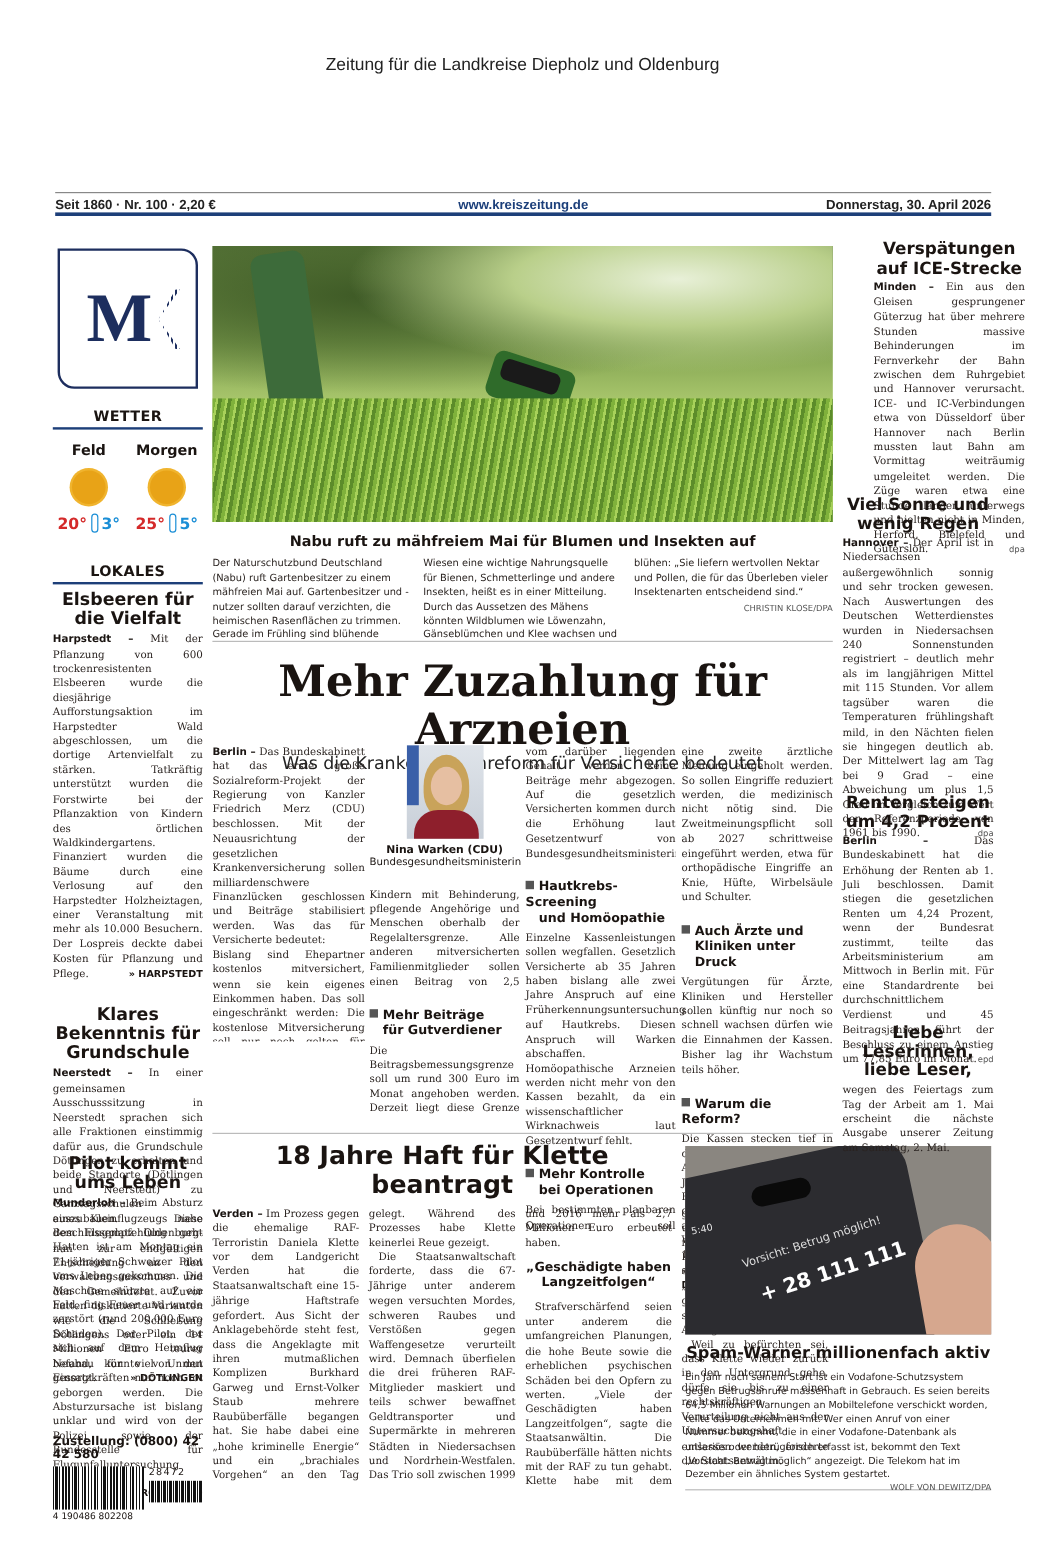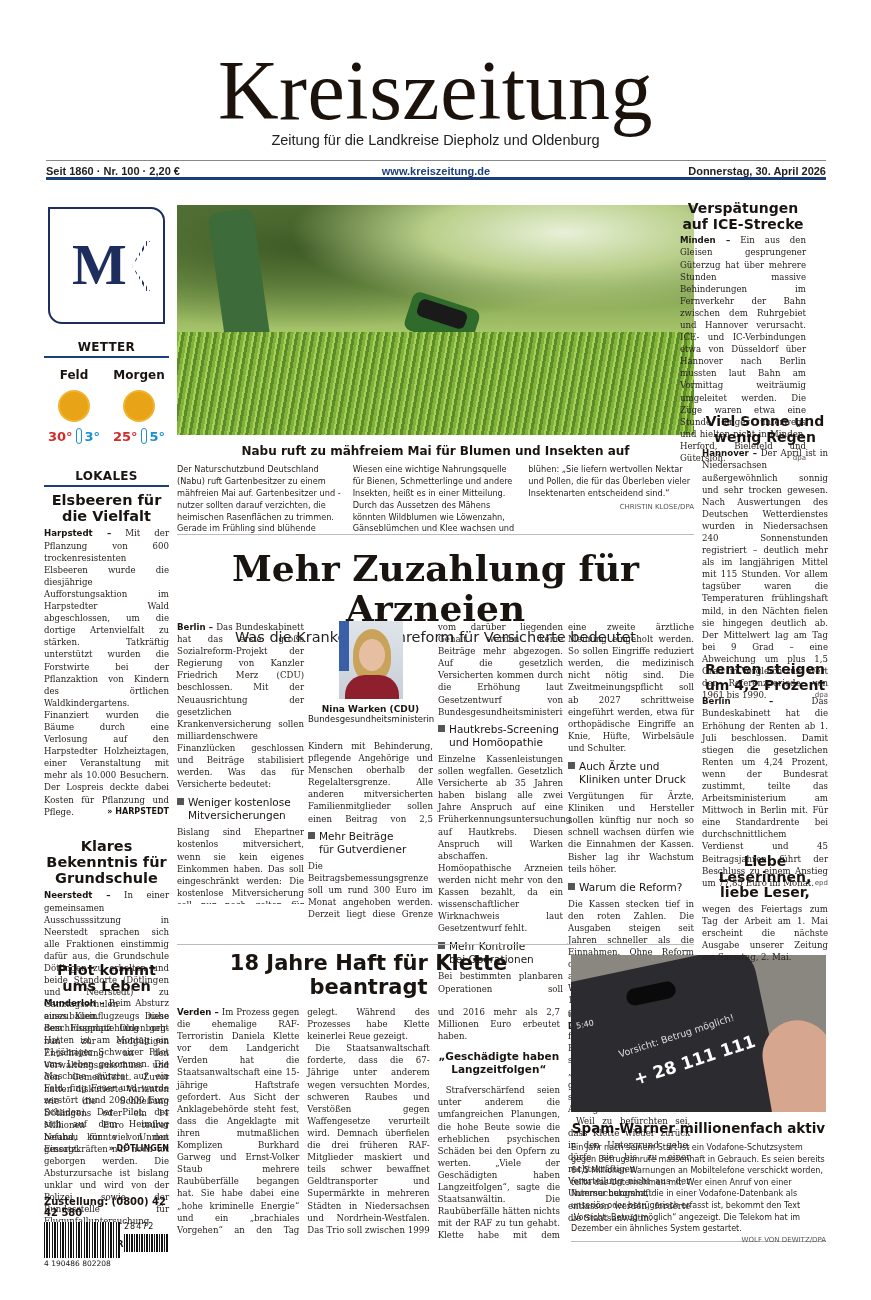--- a/index.html
+++ b/index.html
@@ -20,54 +20,53 @@
 .wcol{width:60px;text-align:center;font-family:"DejaVu Sans",sans-serif;font-weight:bold;font-size:12px}
 .sun{width:28px;height:28px;border-radius:50%;background:#e8a317;margin:10px auto 0;box-shadow:0 0 0 2px #f0b42e}
 .hi{color:#d42a2a;font-weight:bold;font-family:"DejaVu Sans",sans-serif;font-size:13px}
 .lo{color:#1a8ed6;font-weight:bold;font-family:"DejaVu Sans",sans-serif;font-size:13px}
 .thermo{display:inline-block;width:6px;height:16px;border:1.5px solid #1a8ed6;border-radius:4px;vertical-align:-3px;margin:0 3px}
 h2.hl{font-family:"DejaVu Sans",sans-serif;font-weight:bold;text-align:center;color:#1a1411;line-height:1.12}
 .body{font-family:"DejaVu Serif",serif;font-size:8.6px;line-height:12.1px;text-align:justify;hyphens:auto;color:#2a2320}
 .body b{font-family:"DejaVu Sans",sans-serif;font-weight:bold;color:#1a1411}
 .ref{font-family:"DejaVu Sans",sans-serif;font-weight:bold;font-size:8px;float:right;color:#1a1411}
 .src{font-family:"DejaVu Sans",sans-serif;font-size:7px;float:right;color:#555}
-.sub-h{font-family:"DejaVu Sans",sans-serif;font-weight:normal;font-size:10.5px;line-height:13px;margin:6px 0 4px;color:#1a1411}
+.sub-h{font-family:"DejaVu Sans",sans-serif;font-weight:bold;font-size:10.5px;line-height:13px;margin:16px 0 4px;color:#1a1411}
 .sub-h .sq{display:inline-block;width:7px;height:7px;background:#555;margin-right:4px;vertical-align:1px}
 .sub-h .ind{display:block;padding-left:11px}
 .photo{background:linear-gradient(180deg,#5c7a3c 0%,#7fa04f 35%,#a6c46a 55%,#6d9a38 75%,#92bd4c 100%);overflow:hidden}
 .sans-body{font-family:"DejaVu Sans",sans-serif;font-size:8.3px;line-height:12.1px;color:#2a2320}
 .rule{background:#bbb;height:1px}
 .col3{column-count:3;column-gap:10px}
 </style>
 </head>
 <body>
 
 <div class="abs masthead">
-  <div class="title">Kreiszeitung</div>
   <div class="sub">Zeitung für die Landkreise Diepholz und Oldenburg</div>
 </div>
 <div class="abs infobar">
   <span>Seit 1860 · Nr. 100 · 2,20 €</span>
   <span class="url">www.kreiszeitung.de</span>
   <span class="date">Donnerstag, 30. April 2026</span>
 </div>
 <div class="abs bluebar"></div>
 
 <div class="abs logo">
   <span class="m">M</span>
   <span class="k"></span>
 </div>
 
 <div class="abs" style="left:44px;top:340px;width:125px">
   <div class="sect-head">WETTER</div>
   <div style="display:flex;justify-content:space-between;margin-top:10px">
     <div class="wcol">
       <div>Feld</div>
       <div class="sun"></div>
-      <div style="margin-top:8px;white-space:nowrap"><span class="hi">30°</span><span class="thermo"></span><span class="lo">3°</span></div>
+      <div style="margin-top:8px;white-space:nowrap"><span class="hi">20°</span><span class="thermo"></span><span class="lo">3°</span></div>
     </div>
     <div class="wcol">
       <div>Morgen</div>
       <div class="sun"></div>
       <div style="margin-top:8px;white-space:nowrap"><span class="hi">25°</span><span class="thermo"></span><span class="lo">5°</span></div>
     </div>
   </div>
 </div>
 
 <div class="abs" style="left:44px;top:469px;width:125px">
@@ -117,21 +116,20 @@
 
 <div class="abs rule" style="left:177px;top:534px;width:517px"></div>
 
 <div class="abs" style="left:177px;top:548px;width:517px;text-align:center">
   <h1 class="hl" style="font-size:36px;line-height:40px">Mehr Zuzahlung für Arzneien</h1>
   <div class="sans" style="font-size:14.5px;margin-top:1px;color:#222">Was die Krankenkassenreform für Versicherte bedeutet</div>
 </div>
 
 <div class="abs" style="left:177px;top:621px;width:127px">
   <p class="body"><b>Berlin –</b> <span>Das Bundeskabinett hat das erste große Sozialreform-Projekt der Regierung von Kanzler Friedrich Merz (CDU) beschlossen. Mit der Neuausrichtung der gesetzlichen Krankenversicherung sollen milliardenschwere Finanzlücken geschlossen und Beiträge stabilisiert werden. Was das für Versicherte bedeutet:</span></p>
-  <div class="sub-h"><span class="sq"></span><span>Weniger kostenlose</span><span class="ind">Mitversicherungen</span></div>
   <p class="body" style="height:78px;overflow:hidden">Bislang sind Ehepartner kostenlos mitversichert, wenn sie kein eigenes Einkommen haben. Das soll eingeschränkt werden: Die kostenlose Mitversicherung soll nur noch gelten für Kinder, Eltern von Kindern unter sieben Jahren, Eltern von Kindern mit Behinderung, pflegende Angehörige und Menschen oberhalb der Regelaltersgrenze. Alle anderen mitversicherten Familienmitglieder sollen einen Beitrag von 2,5 Prozent auf die beitragspflichtigen Einnahmen zahlen.</p>
 </div>
 
 <div class="abs" style="left:308px;top:621px;width:125px">
   <div style="margin:0 auto;width:64px;height:78px;background:linear-gradient(180deg,#dfe4ea 0,#c8cfd8 100%);position:relative;overflow:hidden">
     <div style="position:absolute;left:0;top:0;width:10px;height:50px;background:#3a5fa8"></div>
     <div style="position:absolute;left:14px;top:8px;width:38px;height:52px;border-radius:50% 50% 40% 40%;background:#c9a35a"></div>
     <div style="position:absolute;left:20px;top:18px;width:26px;height:32px;border-radius:50%;background:#e6bfa2"></div>
     <div style="position:absolute;left:6px;top:54px;width:54px;height:30px;border-radius:20px 20px 0 0;background:#8e1f2c"></div>
   </div>
@@ -181,21 +179,21 @@
   <div class="sans" style="position:absolute;left:60px;top:95px;color:#fff;font-size:17px;font-weight:bold;transform:rotate(-18deg)">+ 28 111 111</div>
   <div style="position:absolute;left:195px;top:65px;width:70px;height:110px;background:#d6a78e;border-radius:35px 35px 10px 10px;transform:rotate(-10deg)"></div>
 </div>
 
 <article class="abs" style="left:571px;top:1121px;width:255px">
   <h2 class="hl" style="font-size:13.5px">Spam-Warner millionenfach aktiv</h2>
   <p class="sans-body" style="margin-top:6px;font-size:8px;line-height:11.6px"><span>Ein Jahr nach seinem Start ist ein Vodafone-Schutzsystem gegen Betrugsanrufe massenhaft in Gebrauch. Es seien bereits 64,5 Millionen Warnungen an Mobiltelefone verschickt worden, teilte das Unternehmen mit. Wer einen Anruf von einer Nummer bekommt, die in einer Vodafone-Datenbank als unseriös oder betrügerisch erfasst ist, bekommt den Text „Vorsicht: Betrug möglich“ angezeigt. Die Telekom hat im Dezember ein ähnliches System gestartet.</span> <span class="src">WOLF VON DEWITZ/DPA</span></p>
   <div class="rule" style="margin-top:6px"></div>
 </article>
 
-<article class="abs" style="left:680px;top:201px;width:126px">
+<article class="abs" style="left:728px;top:201px;width:126px">
   <h2 class="hl" style="font-size:14px">Verspätungen auf ICE-Strecke</h2>
   <p class="body" style="margin-top:2px"><b>Minden –</b> <span>Ein aus den Gleisen gesprungener Güterzug hat über mehrere Stunden massive Behinderungen im Fernverkehr der Bahn zwischen dem Ruhrgebiet und Hannover verursacht. ICE- und IC-Verbindungen etwa von Düsseldorf über Hannover nach Berlin mussten laut Bahn am Vormittag weiträumig umgeleitet werden. Die Züge waren etwa eine Stunde länger unterwegs und hielten nicht in Minden, Herford, Bielefeld und Gütersloh.</span> <span class="src">dpa</span></p>
 </article>
 
 <article class="abs" style="left:702px;top:414px;width:126px">
   <h2 class="hl" style="font-size:14px">Viel Sonne und wenig Regen</h2>
   <p class="body" style="margin-top:2px"><b>Hannover –</b> <span>Der April ist in Niedersachsen außergewöhnlich sonnig und sehr trocken gewesen. Nach Auswertungen des Deutschen Wetterdienstes wurden in Niedersachsen 240 Sonnenstunden registriert – deutlich mehr als im langjährigen Mittel mit 115 Stunden. Vor allem tagsüber waren die Temperaturen frühlingshaft mild, in den Nächten fielen sie hingegen deutlich ab. Der Mittelwert lag am Tag bei 9 Grad – eine Abweichung um plus 1,5 Grad im Vergleich zum Wert der Referenzperiode von 1961 bis 1990.</span> <span class="src">dpa</span></p>
 </article>
 
 <article class="abs" style="left:702px;top:662px;width:126px">

